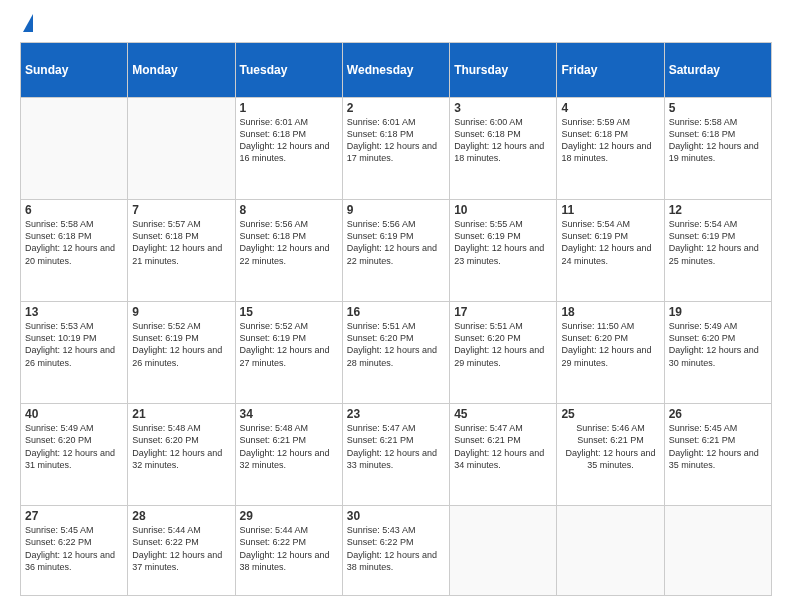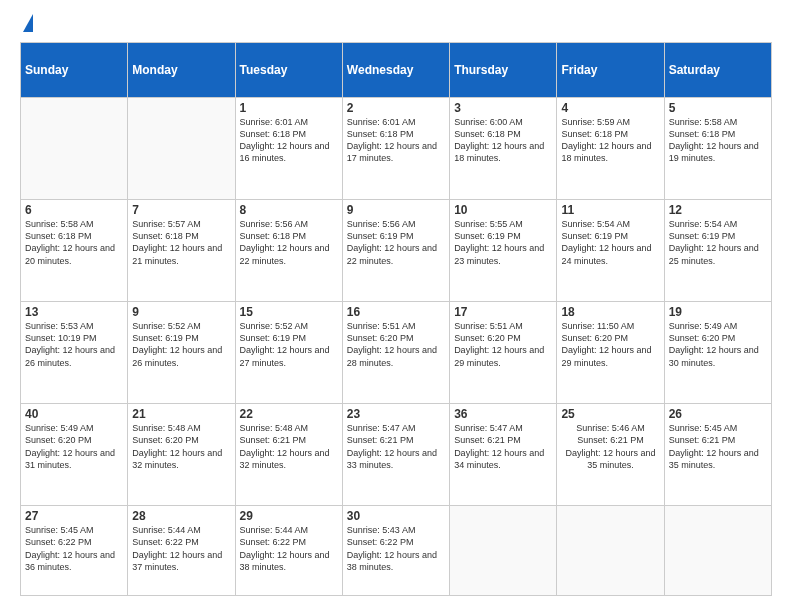--- a/index.html
+++ b/index.html
@@ -265,33 +265,33 @@
 Sunset: 6:20 PM
 Daylight: 12 hours and 31 minutes.</div>
           </td>
           <td>
             <span class="day-num">21</span>
             <div class="day-info" style="white-space: pre-line;">Sunrise: 5:48 AM
 Sunset: 6:20 PM
 Daylight: 12 hours and 32 minutes.</div>
           </td>
           <td>
-            <span class="day-num">22</span>
+            <span class="day-num">34</span>
             <div class="day-info" style="white-space: pre-line;">Sunrise: 5:48 AM
 Sunset: 6:21 PM
 Daylight: 12 hours and 32 minutes.</div>
           </td>
           <td>
             <span class="day-num">23</span>
             <div class="day-info" style="white-space: pre-line;">Sunrise: 5:47 AM
 Sunset: 6:21 PM
 Daylight: 12 hours and 33 minutes.</div>
           </td>
           <td>
-            <span class="day-num">36</span>
+            <span class="day-num">45</span>
             <div class="day-info" style="white-space: pre-line;">Sunrise: 5:47 AM
 Sunset: 6:21 PM
 Daylight: 12 hours and 34 minutes.</div>
           </td>
           <td>
             <span class="day-num">25</span>
             <div class="day-info" style="white-space: pre-line; text-align: center;">Sunrise: 5:46 AM
 Sunset: 6:21 PM
 Daylight: 12 hours and 35 minutes.</div>
           </td>

